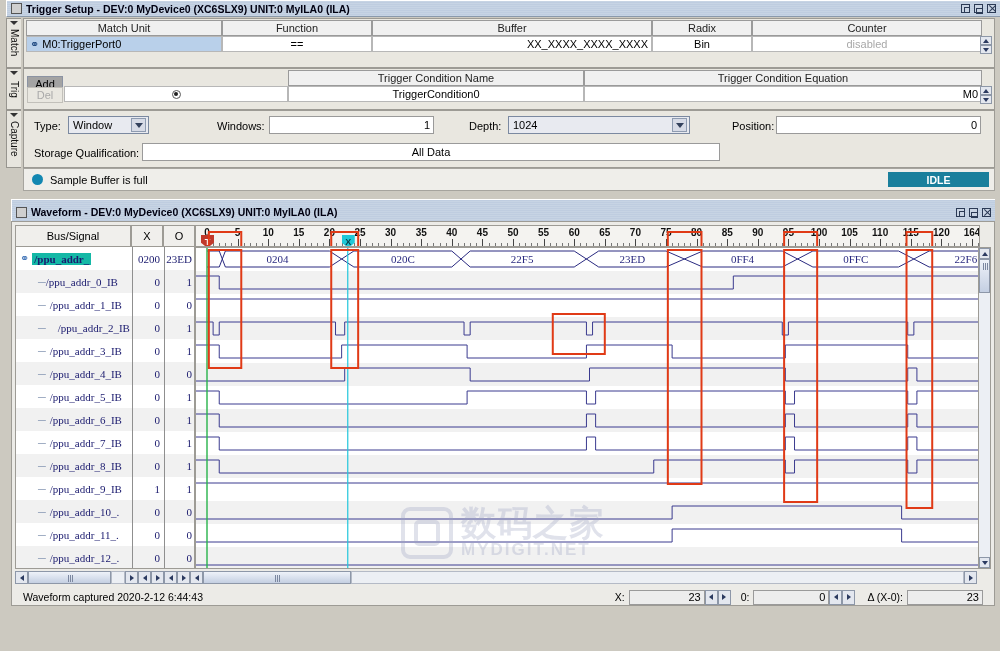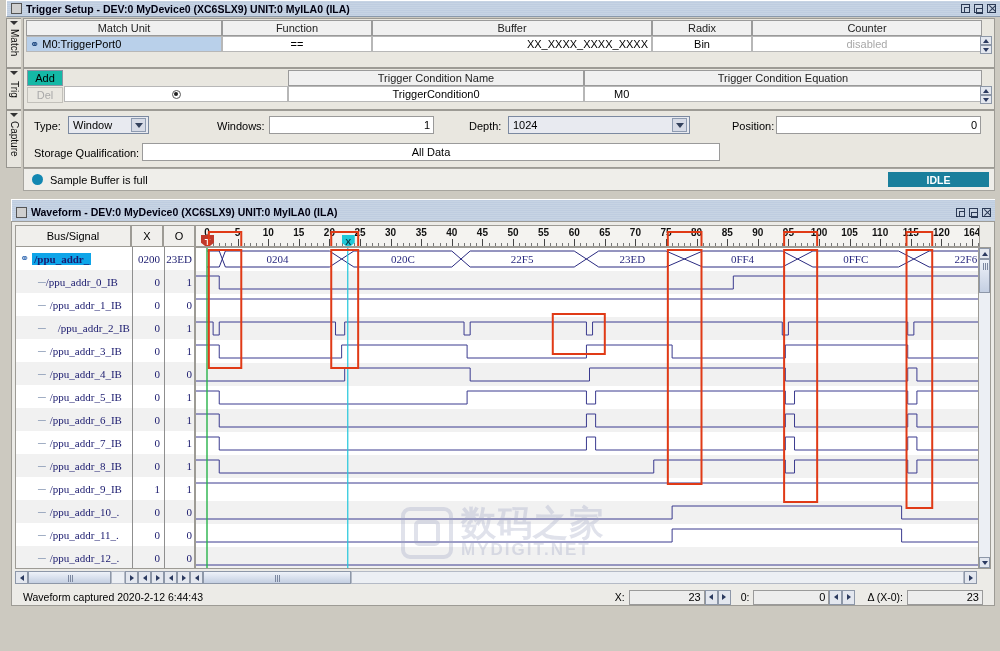--- a/index.html
+++ b/index.html
@@ -172,21 +172,21 @@
     <div style="position:absolute;right:2px;top:17px;width:12px;height:9px;" class="sb-arrow">
         <i class="tri-u"></i>
       </div>
     <div style="position:absolute;right:2px;top:26px;width:12px;height:9px;" class="sb-arrow">
         <i class="tri-d"></i>
       </div>
   </div>
 
   <div style="position:absolute;left:23px;top:68px;width:972px;height:42px;background:#e9e7e0;border:1px solid #9d9b95;">
 
-    <div style="position:absolute;left:3px;top:1px;width:36px;height:16px;background:#14b8a6;border:1px solid #8b93a3;display:flex;align-items:center;justify-content:center;">
+    <div style="position:absolute;left:3px;top:7px;width:36px;height:16px;background:#a3a3a3;border:1px solid #8b93a3;display:flex;align-items:center;justify-content:center;">
       <span>Add</span>
       </div>
     <div style="position:absolute;left:3px;top:18px;width:36px;height:16px;background:#e9e7e0;border:1px solid #c2c0ba;display:flex;align-items:center;justify-content:center;color:#a9a9a9;">
       <span>Del</span>
       </div>
 
     <div style="position:absolute;left:264px;top:1px;width:296px;" class="grid-head">
       <span>Trigger Condition Name</span>
       </div>
     <div style="position:absolute;left:560px;top:1px;width:398px;" class="grid-head">
@@ -194,21 +194,21 @@
       </div>
 
     <div style="position:absolute;left:40px;top:17px;width:224px;justify-content:center;" class="grid-cell">
       <span style="width:9px;height:9px;border:1px solid #5a5a5a;border-radius:50%;background:#fff;display:flex;align-items:center;justify-content:center;">
         <i style="width:4px;height:4px;border-radius:50%;background:#222;display:block;"></i>
       </span>
     </div>
     <div style="position:absolute;left:264px;top:17px;width:296px;justify-content:center;" class="grid-cell">
       <span>TriggerCondition0</span>
       </div>
-    <div style="position:absolute;left:560px;top:17px;width:398px;justify-content:flex-start;padding-left:29px;" class="grid-cell">
+    <div style="position:absolute;left:560px;top:17px;width:398px;justify-content:flex-end;padding-left:29px;" class="grid-cell">
       <span>M0</span>
       </div>
 
     <div style="position:absolute;right:2px;top:17px;width:12px;height:9px;" class="sb-arrow">
         <i class="tri-u"></i>
       </div>
     <div style="position:absolute;right:2px;top:26px;width:12px;height:9px;" class="sb-arrow">
         <i class="tri-d"></i>
       </div>
   </div>
@@ -438,21 +438,21 @@
           <path d="M135.236 22 V6 H162.164 V22" fill="none" stroke="#e03a16" stroke-width="2"></path>
           <path d="M471.836 22 V6 H505.496 V22" fill="none" stroke="#e03a16" stroke-width="2"></path>
           <path d="M588.116 22 V6 H621.164 V22" fill="none" stroke="#e03a16" stroke-width="2"></path>
           <path d="M710.516 22 V6 H736.22 V22" fill="none" stroke="#e03a16" stroke-width="2"></path>
         </svg>
       </div>
 
     <div style="position:absolute;left:3px;top:25px;width:180px;height:322px;background:#fff;border-left:1px solid #9d9b95;border-right:1px solid #9d9b95;border-bottom:1px solid #9d9b95;overflow:hidden;" id="signal-list">
         <div style="position:absolute;left:0;top:0px;width:180px;height:23px;background:#ffffff;display:flex;align-items:center;">
           <span style="margin-left:4px;color:#3a6fb5;font-size:11px;">⚭</span>
-          <span class="wf-name" style="margin-left:3px;font-weight:bold;background:#0ea5e9;padding:0 2px;">/ppu_addr_</span>
+          <span class="wf-name" style="margin-left:3px;font-weight:bold;background:#14b8a6;padding:0 2px;">/ppu_addr_</span>
           <span class="wf-name" style="position:absolute;left:116px;width:32px;text-align:right;padding-right:4px;border-left:1px solid #8f8f8f;height:100%;display:flex;align-items:center;justify-content:flex-end;">0200</span>
           <span class="wf-name" style="position:absolute;left:148px;width:32px;text-align:right;padding-right:4px;border-left:1px solid #8f8f8f;height:100%;display:flex;align-items:center;justify-content:flex-end;">23ED</span>
         </div>
         <div style="position:absolute;left:0;top:23px;width:180px;height:23px;background:#f1f1f1;display:flex;align-items:center;">
           <span style="margin-left:22px;color:#8a9ab5;">─</span>
           <span class="wf-name" style="">/ppu_addr_0_IB</span>
           <span class="wf-name" style="position:absolute;left:116px;width:32px;text-align:right;padding-right:4px;border-left:1px solid #8f8f8f;height:100%;display:flex;align-items:center;justify-content:flex-end;">0</span>
           <span class="wf-name" style="position:absolute;left:148px;width:32px;text-align:right;padding-right:4px;border-left:1px solid #8f8f8f;height:100%;display:flex;align-items:center;justify-content:flex-end;">1</span>
         </div>
         <div style="position:absolute;left:0;top:46px;width:180px;height:23px;background:#ffffff;display:flex;align-items:center;">

